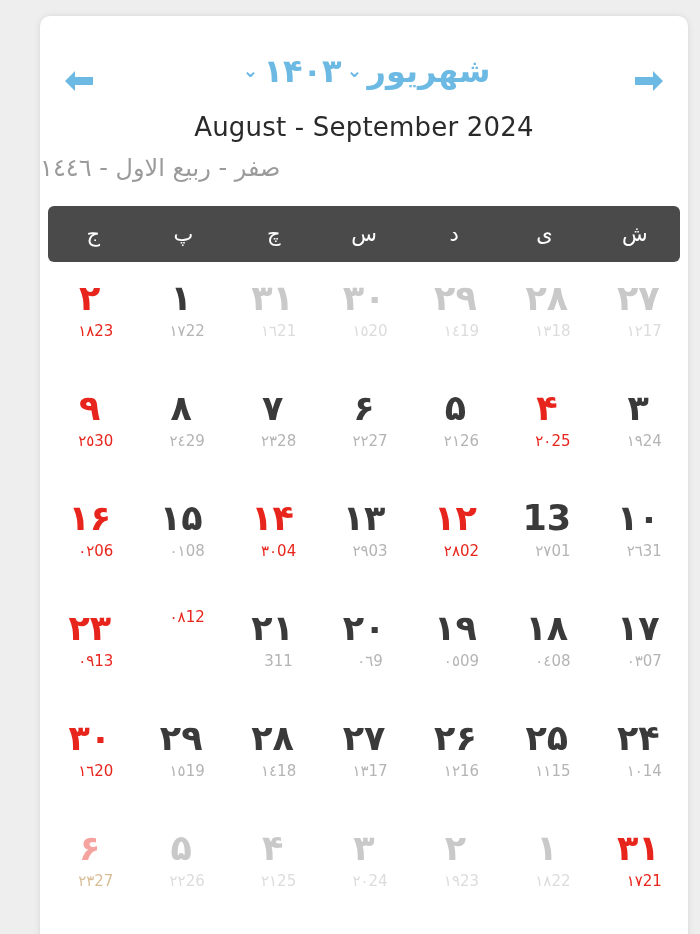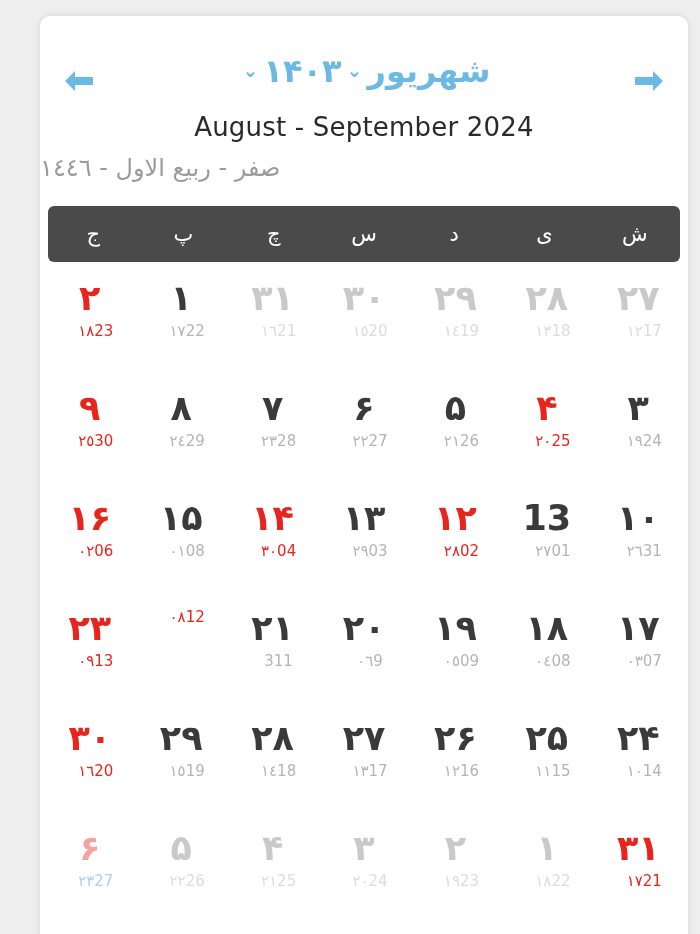--- a/index.html
+++ b/index.html
@@ -135,21 +135,21 @@
   }
   .d-sub .hij { margin-left: 12px; }
   .d-sub .greg { }
 
   
   .day-cell.holiday .d-main { color: #e8251c; }
   .day-cell.holiday .d-sub  { color: #e8251c; }
   .day-cell.other .d-main   { color: #c9c9c9; }
   .day-cell.other .d-sub    { color: #dcdcdc; }
   .day-cell.other.holiday .d-main { color: #e8251c; opacity: 0.42; }
-  .day-cell.other.holiday .d-sub  { color: #3b82f6; opacity: 0.42; }
+  .day-cell.other.holiday .d-sub  { color: #a16207; opacity: 0.42; }
 </style>
 </head>
 <body>
 
 <div id="calendar-card">
 
   <div class="hdr-top">
 
     <div id="prev-arrow" class="nav-arrow">
       <svg width="34" height="26" viewBox="0 0 34 26" aria-hidden="true">

